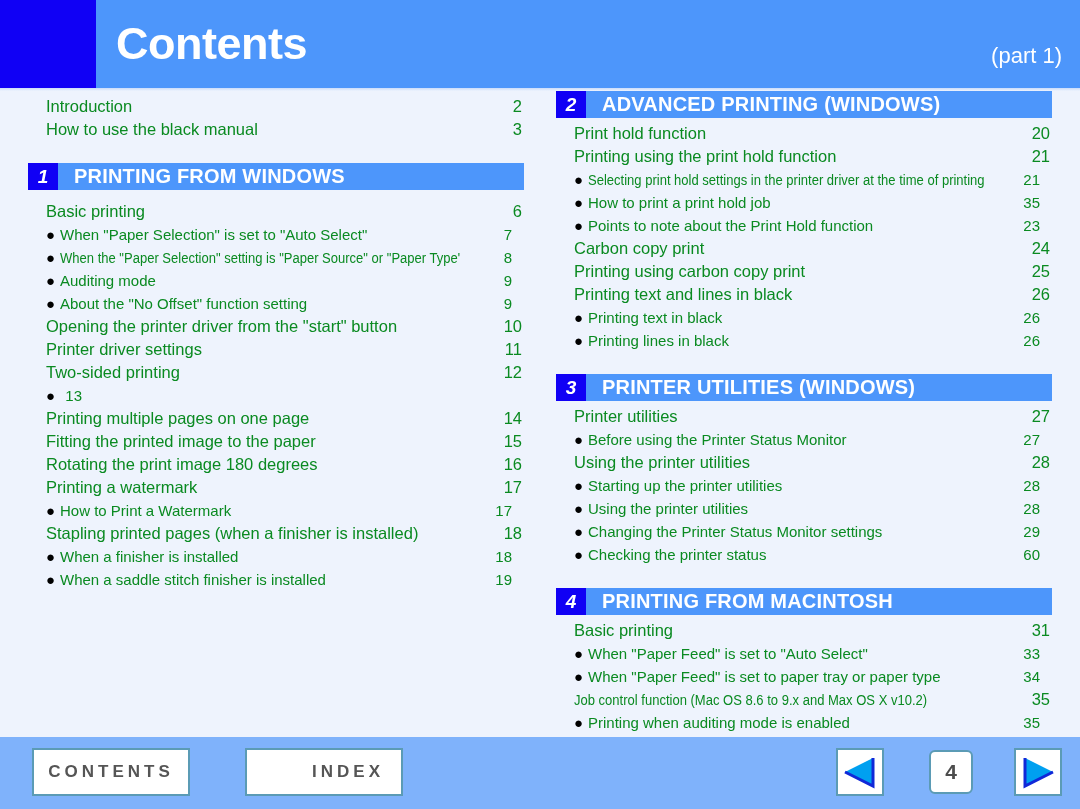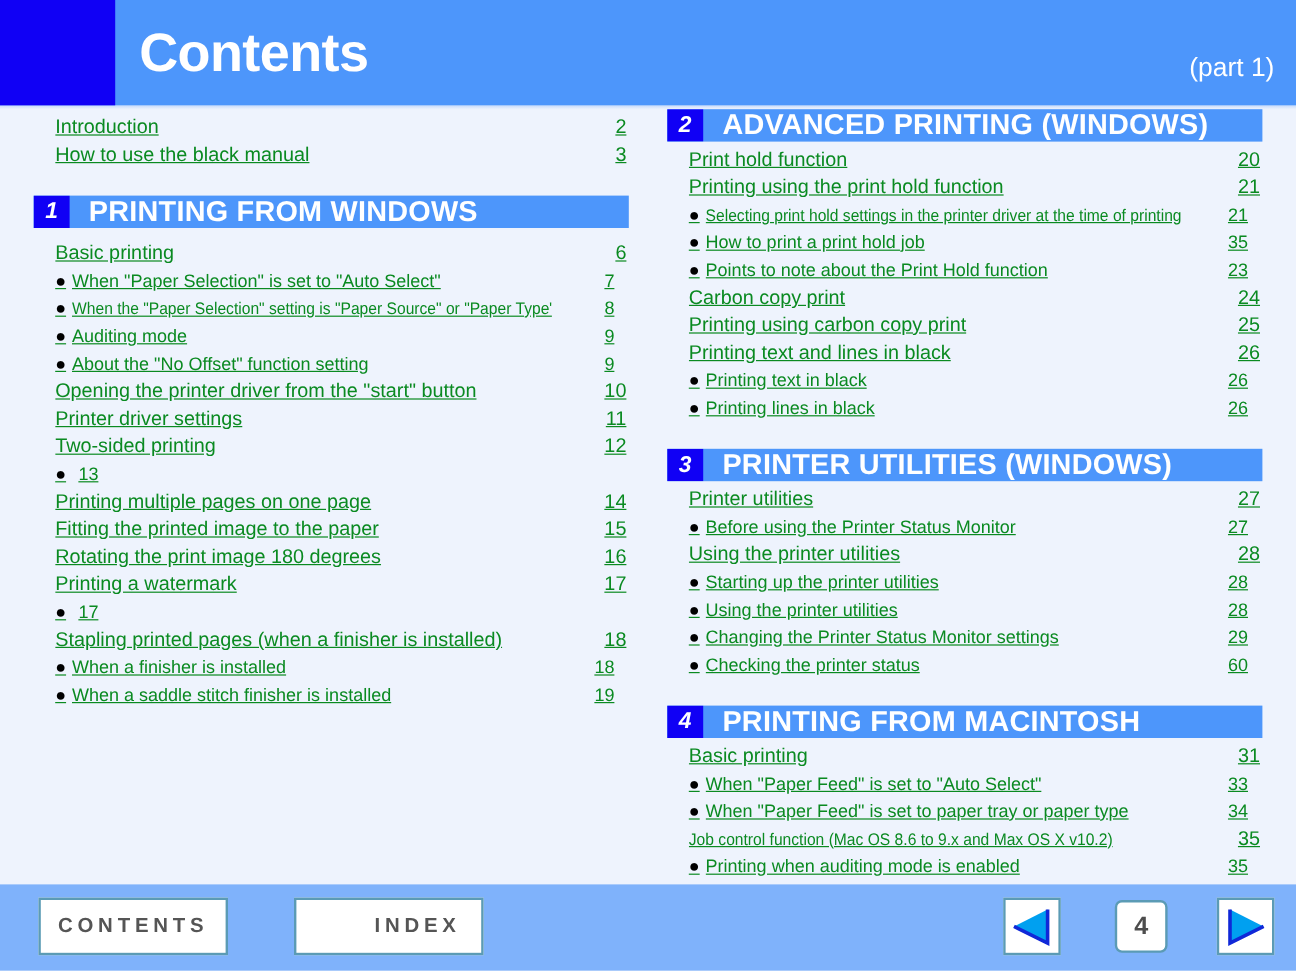--- a/index.html
+++ b/index.html
@@ -94,41 +94,40 @@
     font-size: 19px;
     display: flex;
     align-items: center;
     justify-content: center;
     flex: 0 0 30px;
     box-sizing: border-box;
   }
   .section-title {
     color: #ffffff;
     font-weight: bold;
-    font-size: 24px;
+    font-size: 20px;
     padding-left: 16px;
     letter-spacing: 0.2px;
     white-space: nowrap;
   }
 
   
   .toc {
     margin: 0;
     padding: 0;
     list-style: none;
   }
   .toc-row {
     display: flex;
     align-items: baseline;
     color: #0a8a21;
     font-size: 16.5px;
     line-height: 23px;
     height: 23px;
     white-space: nowrap;
-    text-decoration: underline;
   }
   .toc-row .label {
     flex: 1 1 auto;
     overflow: hidden;
   }
   .toc-row .page {
     flex: 0 0 auto;
     text-align: right;
     min-width: 22px;
   }
@@ -297,20 +296,21 @@
         <li class="toc-row lvl1">
           <span class="label">Rotating the print image 180 degrees</span>
           <span class="page">16</span>
         </li>
         <li class="toc-row lvl1">
           <span class="label">Printing a watermark</span>
           <span class="page">17</span>
         </li>
         <li class="toc-row lvl2">
           <span class="bullet">●</span>
+          <span class="label">How to Print a Watermark</span>
           <span class="page">17</span>
         </li>
         <li class="toc-row lvl1">
           <span class="label">Stapling printed pages (when a finisher is installed)</span>
           <span class="page">18</span>
         </li>
         <li class="toc-row lvl2">
           <span class="bullet">●</span>
           <span class="label">When a finisher is installed</span>
           <span class="page">18</span>

